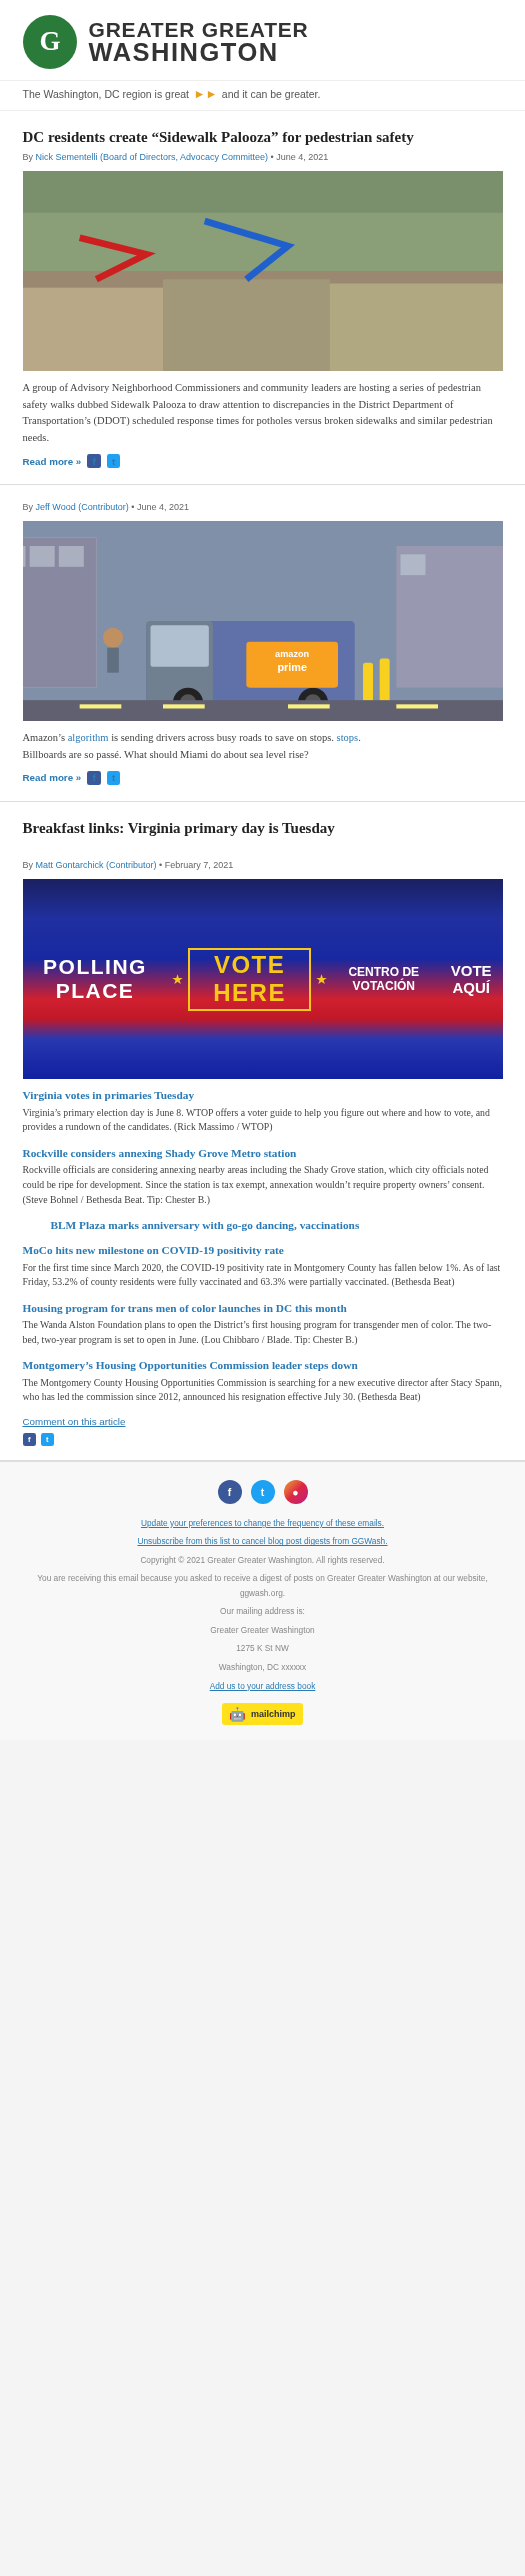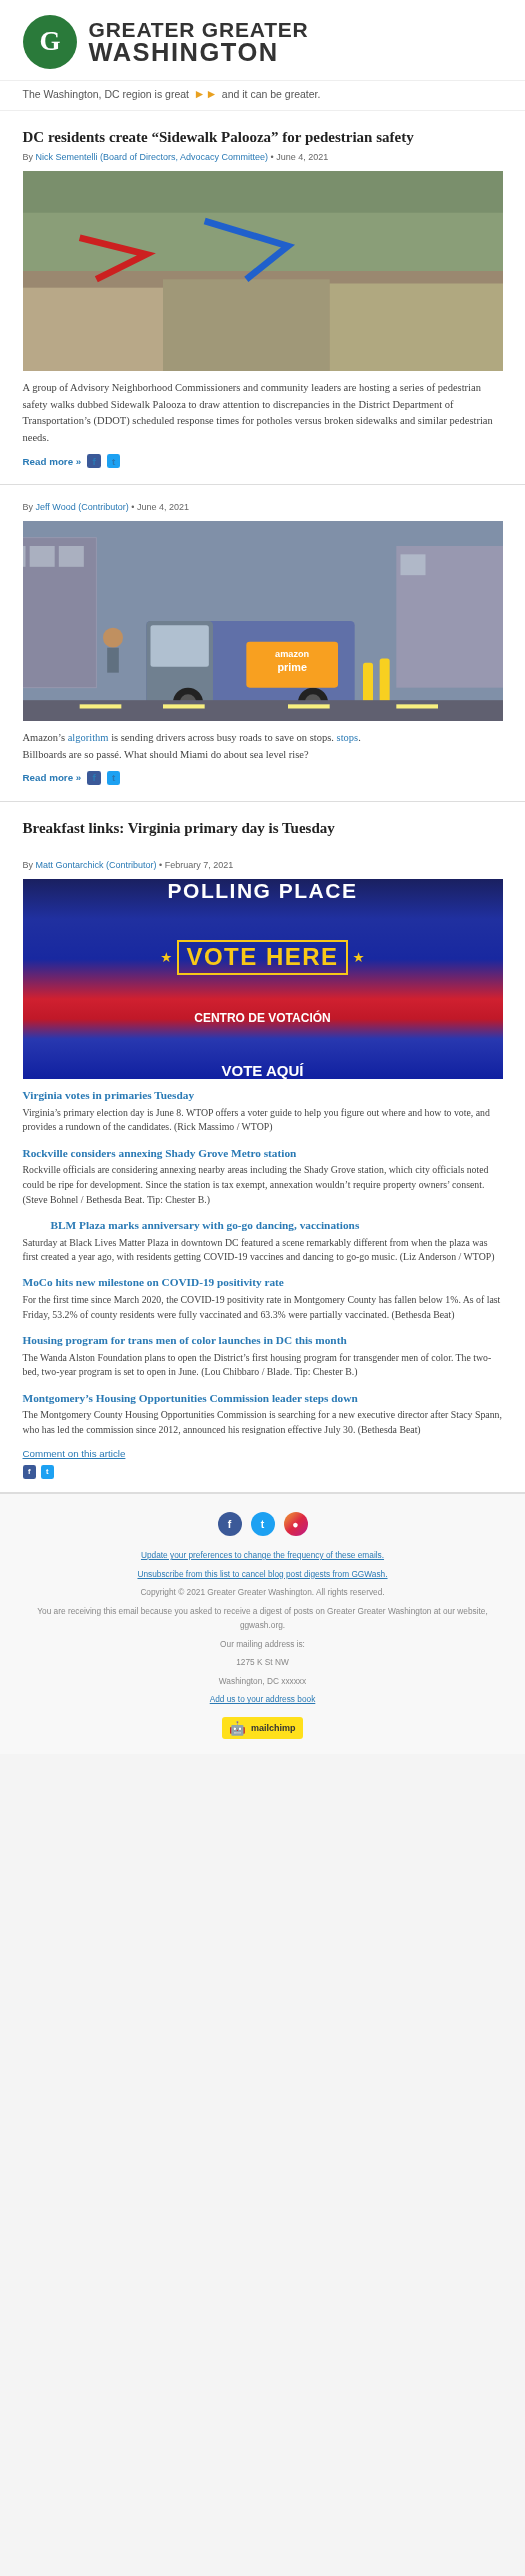--- a/index.html
+++ b/index.html
@@ -94,23 +94,23 @@
     }
     .article-image.sidewalk {
       background: linear-gradient(160deg, #5a6e5a 0%, #8a9e78 30%, #c8a870 60%, #e8c890 80%, #9a8870 100%);
     }
     .article-image.amazon {
       background: linear-gradient(180deg, #b0b8c8 0%, #8898a8 30%, #6a7888 50%, #888878 70%, #c8b880 100%);
     }
     .article-image.polling {
       background: linear-gradient(180deg, #1a2060 0%, #2030a0 20%, #1828a0 40%, #d02030 60%, #c01828 70%, #2838b0 80%, #1020a0 100%);
       display: flex;
-      flex-direction: column;
-      align-items: center;
-      justify-content: space-between;
+      flex-direction: row;
+      align-items: center;
+      justify-content: flex-start;
       gap: 4px;
     }
     .polling-text1 {
       font-family: Arial, sans-serif;
       font-size: 21px;
       font-weight: 900;
       color: #ffffff;
       text-align: center;
       letter-spacing: 1.5px;
     }
@@ -439,21 +439,20 @@
       <div class="link-item-title">
         <a href="#" style="color:#2a7ab5;text-decoration:none;">Rockville considers annexing Shady Grove Metro station</a>
       </div>
       <div class="link-item-desc">Rockville officials are considering annexing nearby areas including the Shady Grove station, which city officials noted could be ripe for development. Since the station is tax exempt, annexation wouldn’t require property owners’ consent. (Steve Bohnel / Bethesda Beat. Tip: Chester B.)</div>
     </div>
 
     <div class="link-item">
       <div class="link-item-title">
         <a href="#" style="color:#2a7ab5;text-decoration:none;margin-left:28px;">BLM Plaza marks anniversary with go-go dancing, vaccinations</a>
       </div>
-      <div class="link-item-desc">Saturday at Black Lives Matter Plaza in downtown DC featured a scene remarkably different from when the plaza was first created a year ago, with residents getting COVID-19 vaccines and dancing to go-go music. (Liz Anderson / WTOP)</div>
     </div>
 
     <div class="link-item">
       <div class="link-item-title">
         <a href="#" style="color:#2a7ab5;text-decoration:none;">MoCo hits new milestone on COVID-19 positivity rate</a>
       </div>
       <div class="link-item-desc">For the first time since March 2020, the COVID-19 positivity rate in Montgomery County has fallen below 1%. As of last Friday, 53.2% of county residents were fully vaccinated and 63.3% were partially vaccinated. (Bethesda Beat)</div>
     </div>
 
     <div class="link-item">
@@ -485,20 +484,21 @@
     </div>
     <div class="footer-text">
       <a href="#">Update your preferences to change the frequency of these emails.</a>
     </div>
     <div class="footer-text">
       <a href="#">Unsubscribe from this list to cancel blog post digests from GGWash.</a>
     </div>
     <div class="footer-text">Copyright © 2021 Greater Greater Washington. All rights reserved.</div>
     <div class="footer-text">You are receiving this email because you asked to receive a digest of posts on Greater Greater Washington at our website, ggwash.org.</div>
     <div class="footer-text">Our mailing address is:</div>
+    <div class="footer-text">Greater Greater Washington</div>
     <div class="footer-text">1275 K St NW</div>
     <div class="footer-text">Washington, DC xxxxxx</div>
     <div class="footer-text">
       <a href="#">Add us to your address book</a>
     </div>
     <div class="footer-logo-row">
       <div class="mailchimp-badge">
         <span class="mailchimp-freddie">🤖</span>
         <span>mailchimp</span>
       </div>

